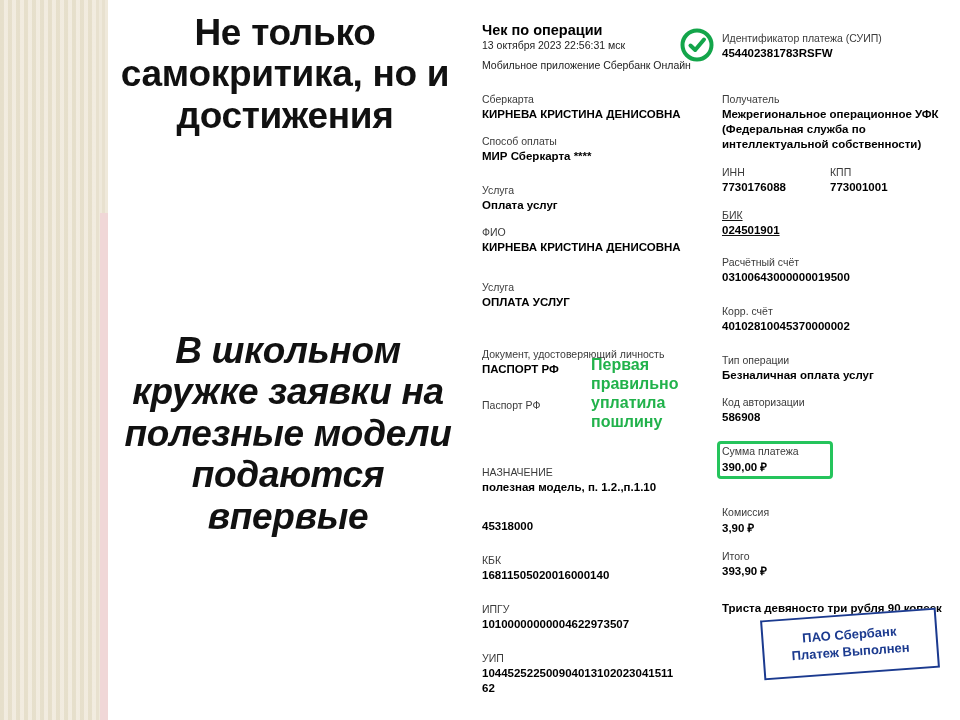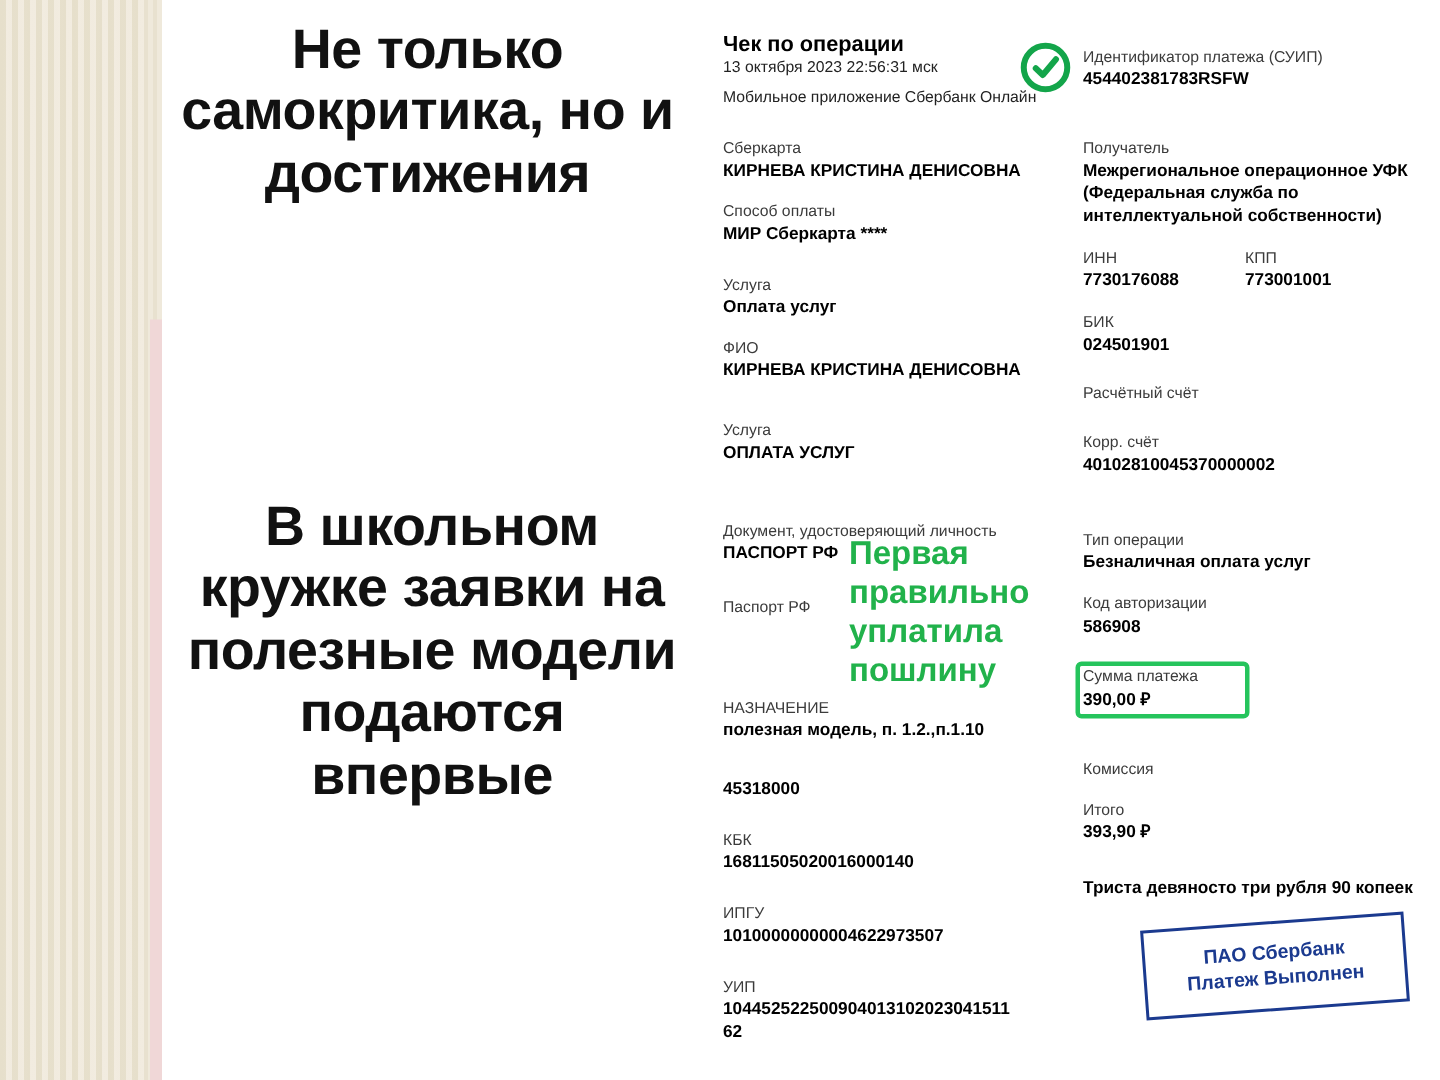--- a/index.html
+++ b/index.html
@@ -56,20 +56,21 @@
     left: 110px;
     top: 12px;
     width: 350px;
     font-size: 37px;
   }
   #headline-2 {
     left: 116px;
     top: 330px;
     width: 344px;
     font-size: 37px;
+    font-style: italic;
   }
 
   
   #receipt {
     position: absolute;
     left: 482px;
     top: 22px;
     width: 462px;
     height: 672px;
     background: #ffffff;
@@ -113,24 +114,24 @@
     position: absolute;
     left: 198px;
     top: 6px;
     width: 34px;
     height: 34px;
   }
 
   
   #annotation {
     position: absolute;
-    left: 84px;
+    left: 109px;
     top: 334px;
     width: 132px;
-    font-size: 22px;
+    font-size: 16px;
     font-weight: bold;
     color: #21b24b;
     line-height: 1.18;
   }
 
   
   #sum-highlight {
     position: absolute;
     left: -5px;
     top: -4px;
@@ -278,52 +279,54 @@
       <div>
         <div class="lbl">ИНН</div>
         <div class="val">7730176088</div>
       </div>
       <div>
         <div class="lbl">КПП</div>
         <div class="val">773001001</div>
       </div>
     </div>
 
-    <div class="blk" style="margin-top:14px;">
+    <div class="blk" style="margin-top:14px;text-decoration:underline;">
       <div class="lbl">БИК</div>
       <div class="val">024501901</div>
     </div>
 
     <div class="blk" style="margin-top:18px;">
       <div class="lbl">Расчётный счёт</div>
+      <div class="val">03100643000000019500</div>
     </div>
 
     <div class="blk" style="margin-top:20px;">
       <div class="lbl">Корр. счёт</div>
       <div class="val">40102810045370000002</div>
     </div>
 
-    <div class="blk" style="margin-top:36px;">
+    <div class="blk" style="margin-top:20px;">
       <div class="lbl">Тип операции</div>
       <div class="val">Безналичная оплата услуг</div>
     </div>
 
     <div class="blk" style="">
       <div class="lbl">Код авторизации</div>
       <div class="val">586908</div>
     </div>
 
     <div class="blk" id="sum-wrap" style="margin-top:20px;">
       <div id="sum-highlight"></div>
       <div class="lbl" style="position:relative;">Сумма платежа</div>
       <div class="val" style="position:relative;">390,00 ₽</div>
     </div>
 
     <div class="blk" style="margin-top:32px;">
       <div class="lbl">Комиссия</div>
+      <div class="val">3,90 ₽</div>
     </div>
 
     <div class="blk" style="margin-top:14px;">
       <div class="lbl">Итого</div>
       <div class="val">393,90 ₽</div>
     </div>
 
     <div class="blk" style="margin-top:22px;">
       <div class="val norm" style="font-size:11.5px;">Триста девяносто три рубля 90 копеек</div>
     </div>

